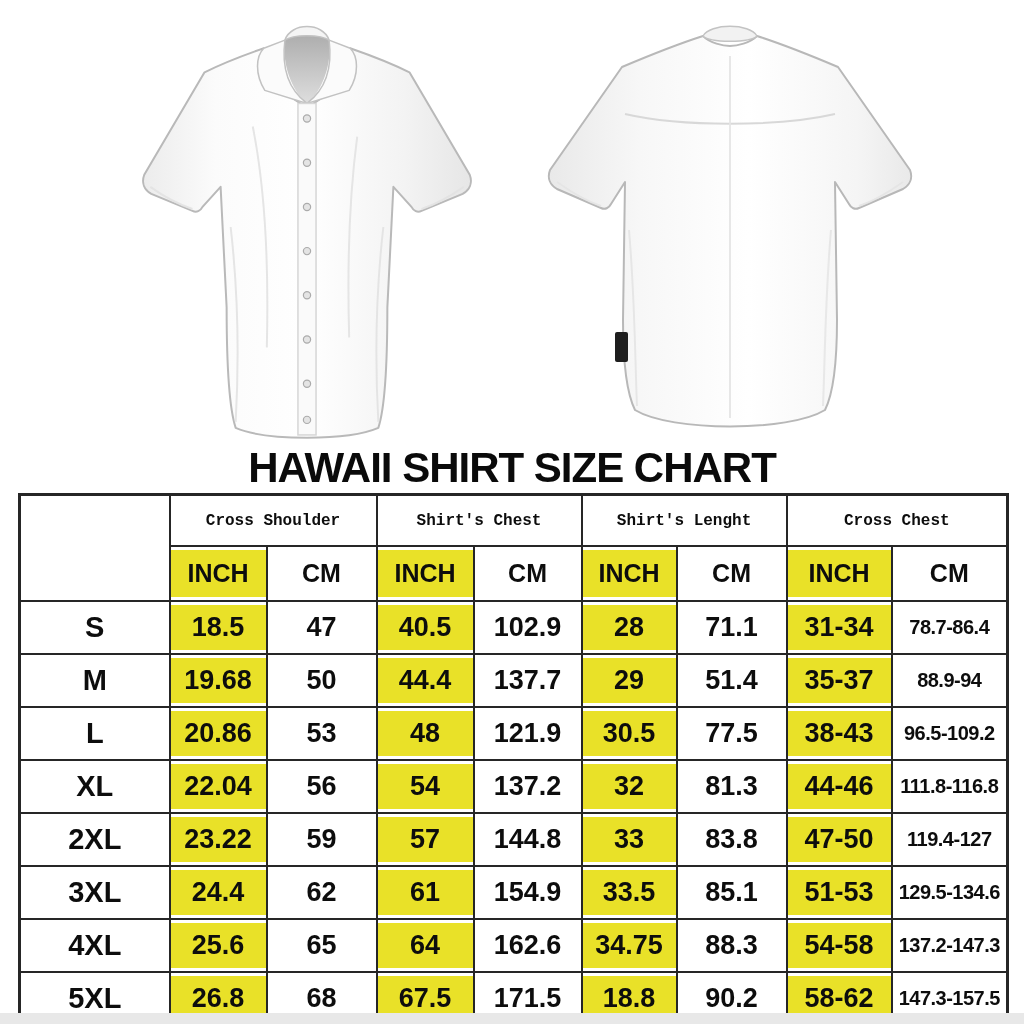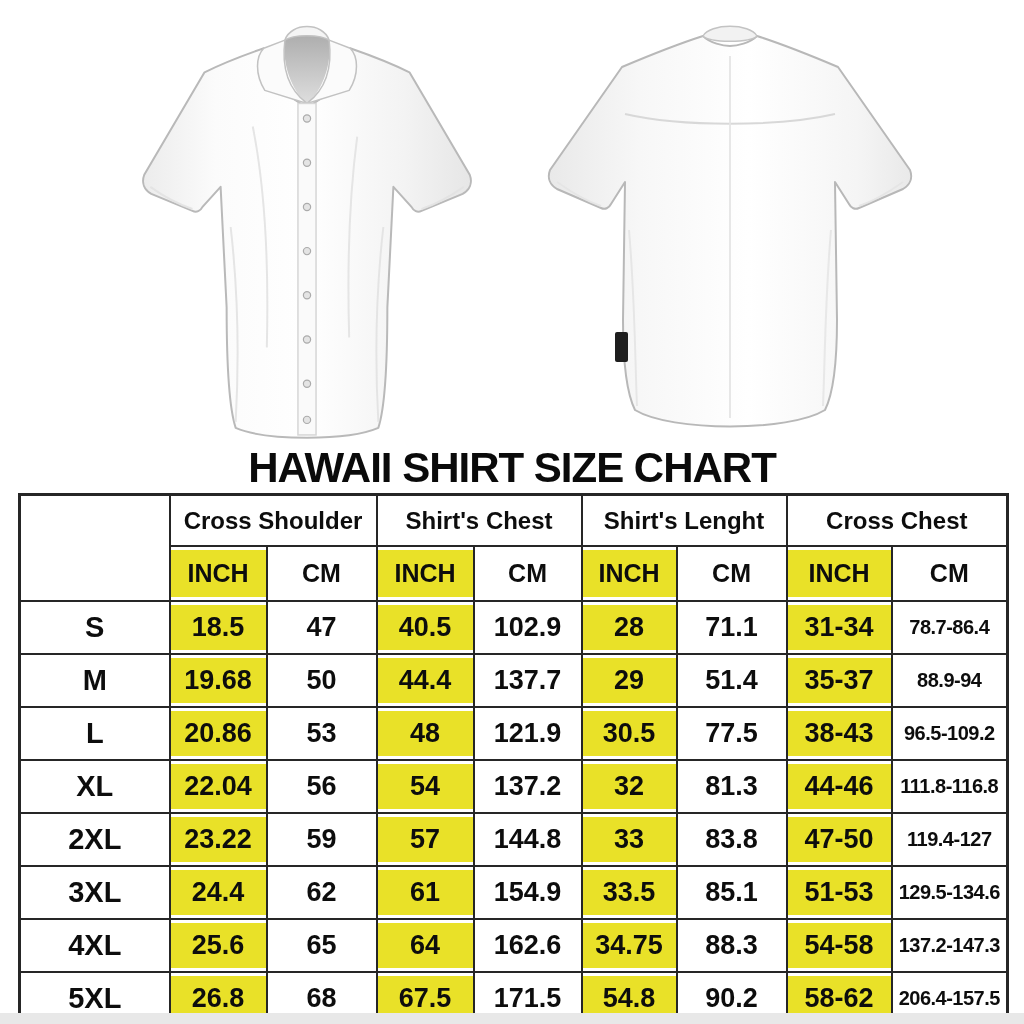--- a/index.html
+++ b/index.html
@@ -36,21 +36,21 @@
     border:3px solid var(--border,#262626);
     background:#ffffff;
   }
   table.size-chart th,
   table.size-chart td{
     border:2px solid var(--border,#262626);
     text-align:center;vertical-align:middle;
     font-weight:bold;color:#0d0d0d;
     padding:0;overflow:hidden;white-space:nowrap;
   }
-  th.group-header{height:49px;font-size:24px;}
+  th.group-header{height:49px;font-size:16px;font-family:Liberation Mono, monospace;}
   th.corner-cell{background:#ffffff;}
   th.unit-header{height:53px;font-size:25px;}
   tbody th.size-cell{font-size:29px;}
   tbody td{height:51px;font-size:27px;}
   tbody td.cm-cell-small{font-size:20px;letter-spacing:-0.5px;}
   .inch-bg{
     background-image:linear-gradient(to bottom,
       #ffffff 0px,#ffffff 3px,
       var(--yellow,#e9e128) 3px,var(--yellow,#e9e128) calc(100% - 3px),
       #ffffff calc(100% - 3px),#ffffff 100%);
@@ -293,22 +293,22 @@
           <td class="cm-cell">88.3</td>
           <td class="inch-cell inch-bg">54-58</td>
           <td class="cm-cell cm-cell-small">137.2-147.3</td>
         </tr>
         <tr>
           <th class="size-cell">5XL</th>
           <td class="inch-cell inch-bg">26.8</td>
           <td class="cm-cell">68</td>
           <td class="inch-cell inch-bg">67.5</td>
           <td class="cm-cell">171.5</td>
-          <td class="inch-cell inch-bg">54.8</td>
+          <td class="inch-cell inch-bg">18.8</td>
           <td class="cm-cell">90.2</td>
           <td class="inch-cell inch-bg">58-62</td>
-          <td class="cm-cell cm-cell-small">206.4-157.5</td>
+          <td class="cm-cell cm-cell-small">147.3-157.5</td>
         </tr>
       </tbody>
   </table>
 
   <div class="bottom-strip"></div>
 </div>
 
 </body></html>

